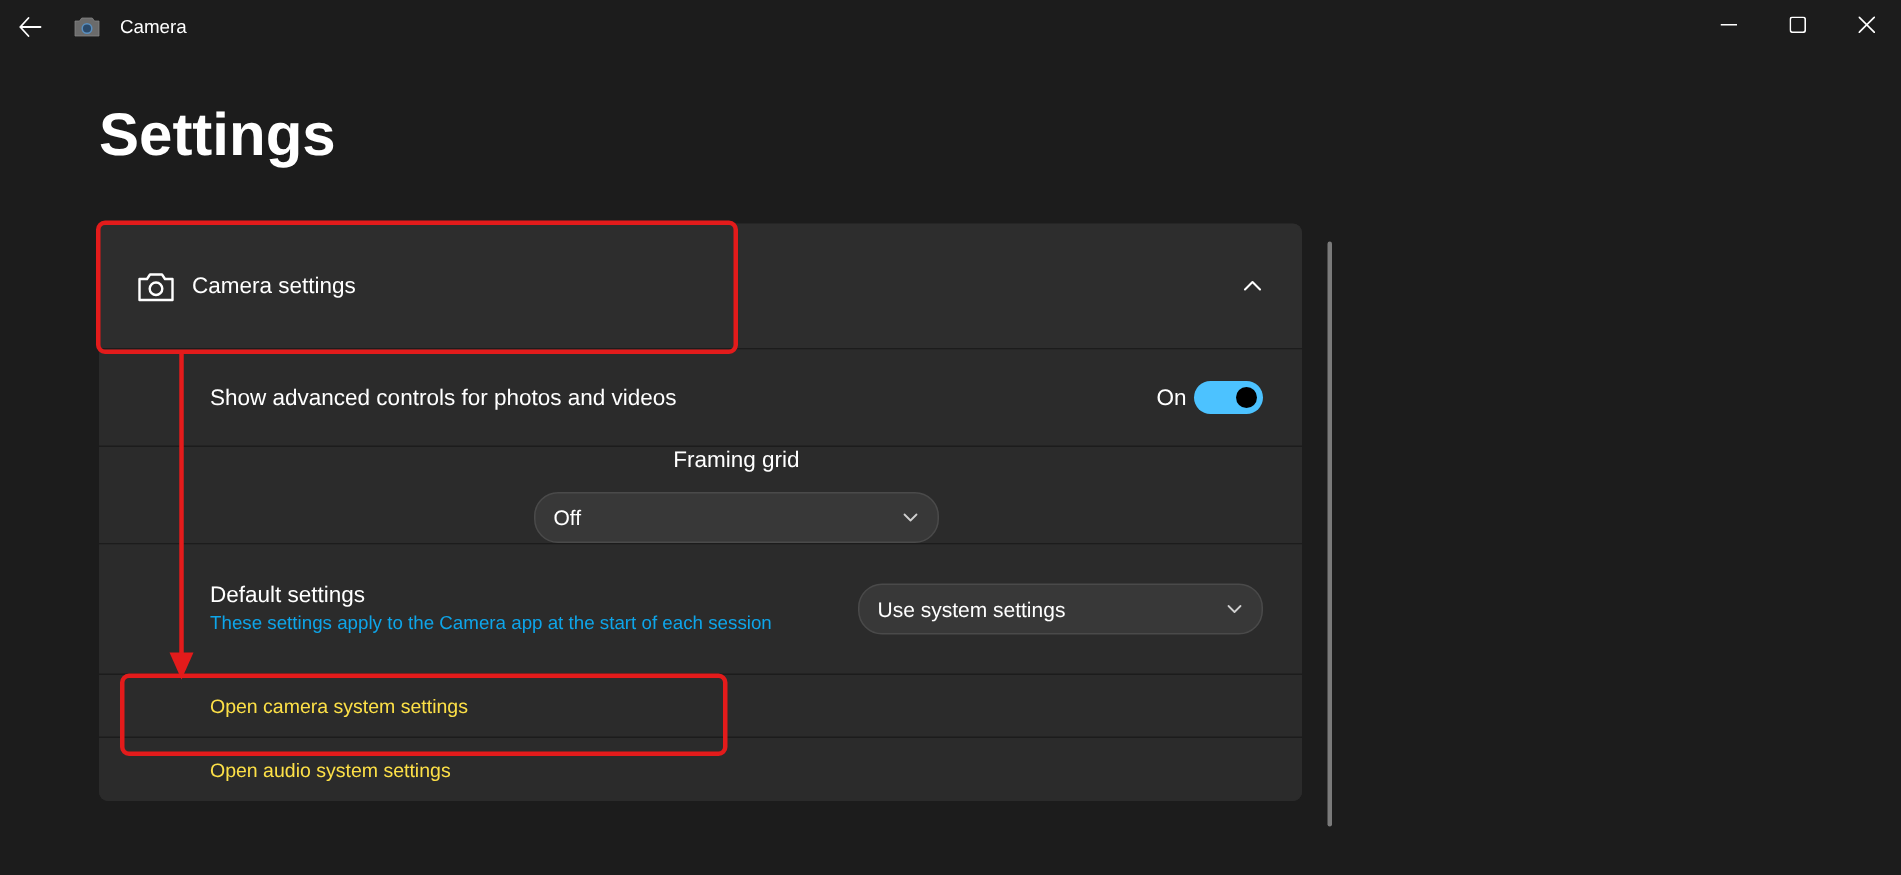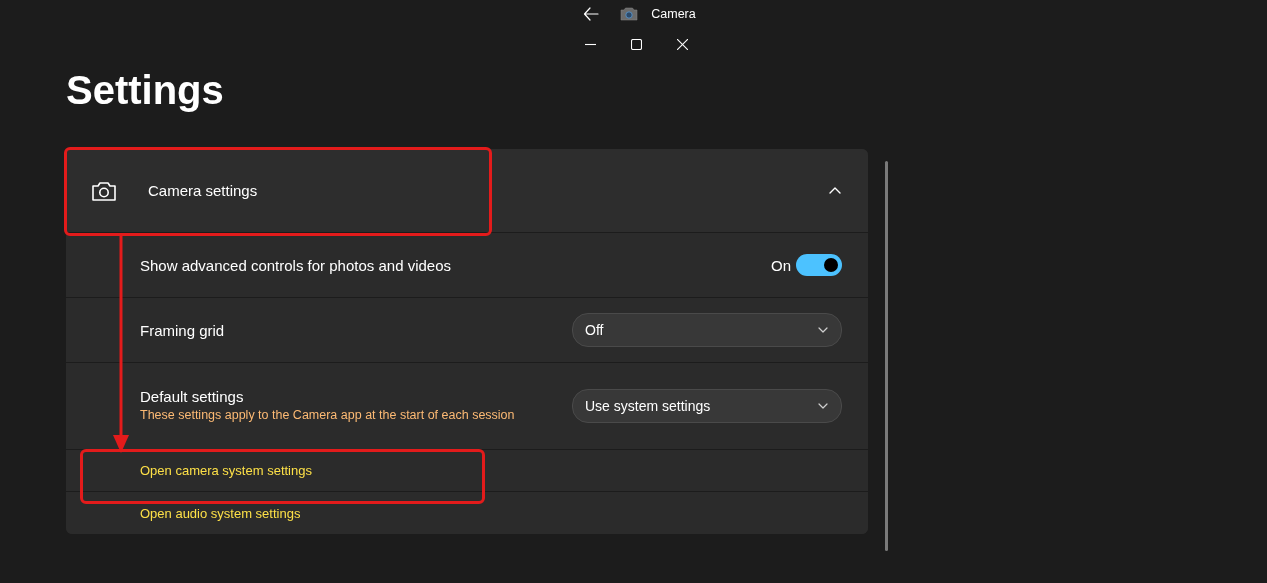--- a/index.html
+++ b/index.html
@@ -11,21 +11,20 @@
     color: #ffffff;
     overflow: hidden;
     position: relative;
   }
   .titlebar {
     height: 36px;
     display: flex;
     align-items: center;
     justify-content: space-between;
     padding: 0 0 0 6px;
-    flex-direction: column;
   }
   .titlebar-left {
     display: flex;
     align-items: center;
     gap: 14px;
   }
   .back-btn {
     width: 28px;
     height: 28px;
     display: flex;
@@ -80,47 +79,47 @@
     display: flex;
     align-items: center;
     padding: 0 26px;
     justify-content: space-between;
     background: #2d2d2d;
     border-bottom: 1px solid #1c1c1c;
   }
   .panel-header-left {
     display: flex;
     align-items: center;
-    gap: 32px;
+    gap: 12px;
   }
   .panel-header-title {
     font-size: 15px;
   }
   .row {
     display: flex;
     align-items: center;
     justify-content: space-between;
     padding: 0 26px 0 74px;
     border-bottom: 1px solid #1c1c1c;
     background: #2b2b2b;
   }
   .row-advanced { height: 65px; justify-content: space-between; }
-  .row-framing { height: 65px; }
+  .row-framing { height: 65px; flex-direction: column; }
   .row-default { height: 87px; padding-top: 12px; padding-bottom: 12px; }
   .row-link    { height: 42px; }
   .row-link:last-child { border-bottom: none; text-align: center; }
   .row-left {
     display: flex;
     flex-direction: column;
     justify-content: center;
     gap: 2px;
     max-width: 400px;
   }
   .row-title { font-size: 15px; }
-  .row-sub { font-size: 12.5px; color: #fdba74; line-height: 1.35; }
+  .row-sub { font-size: 12.5px; color: #0ea5e9; line-height: 1.35; }
   .toggle-wrap {
     display: flex;
     align-items: center;
     gap: 5px;
   }
   .toggle-label { font-size: 15px; }
   .toggle {
     width: 46px;
     height: 22px;
     background: #4cc2ff;

